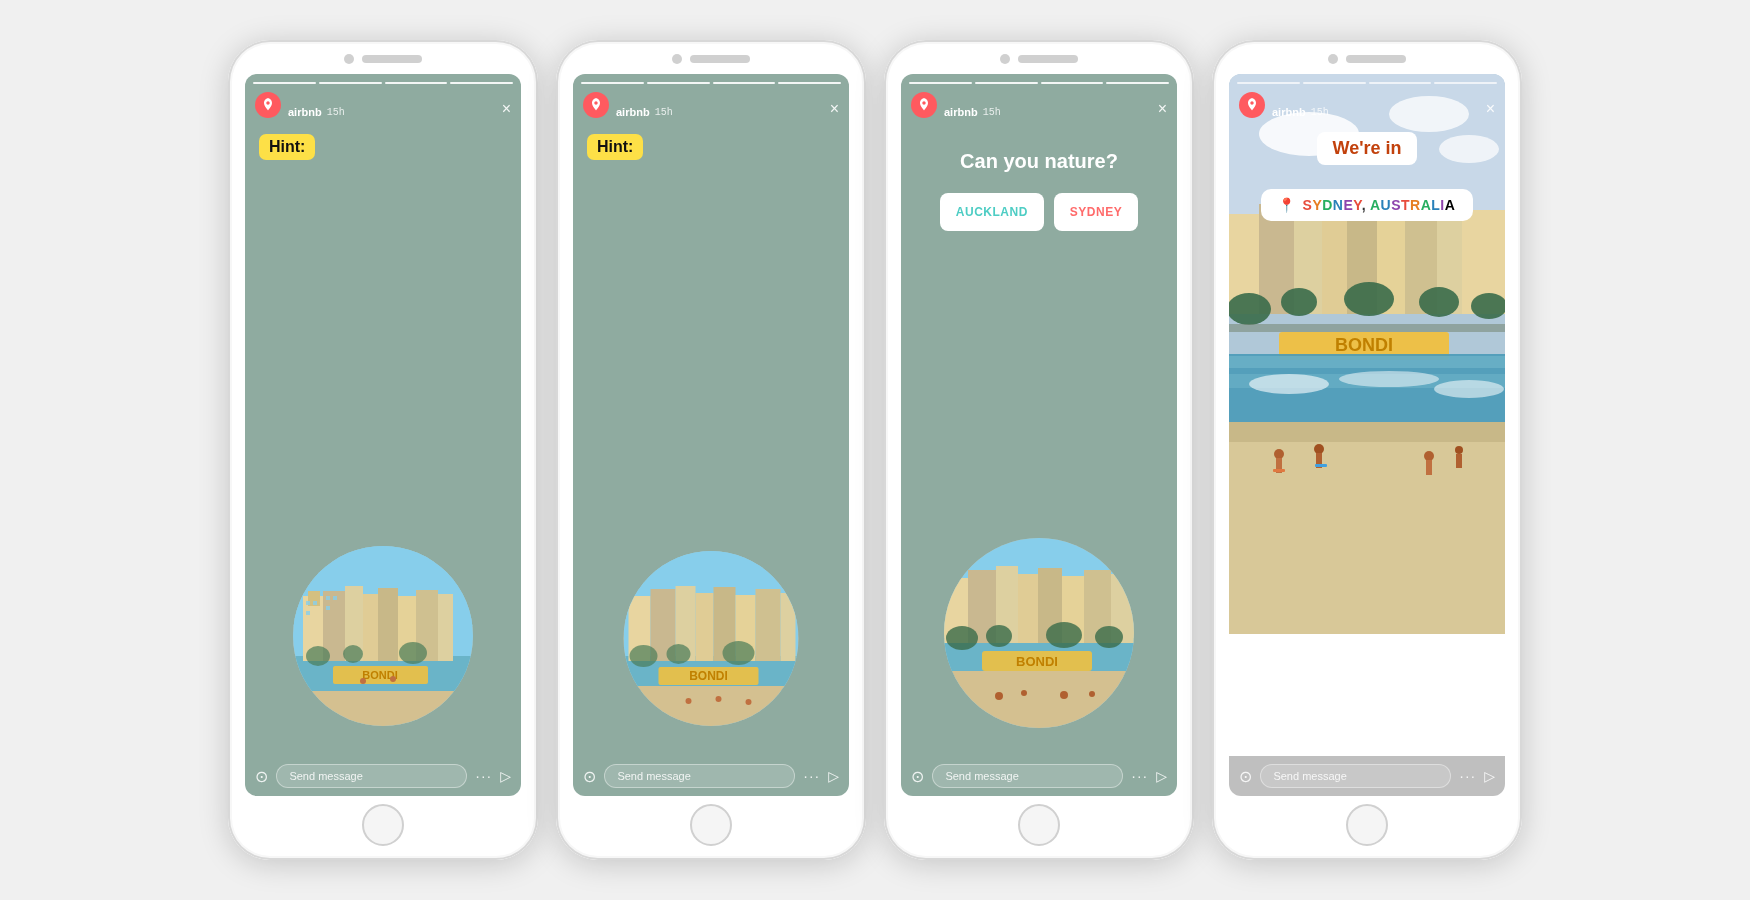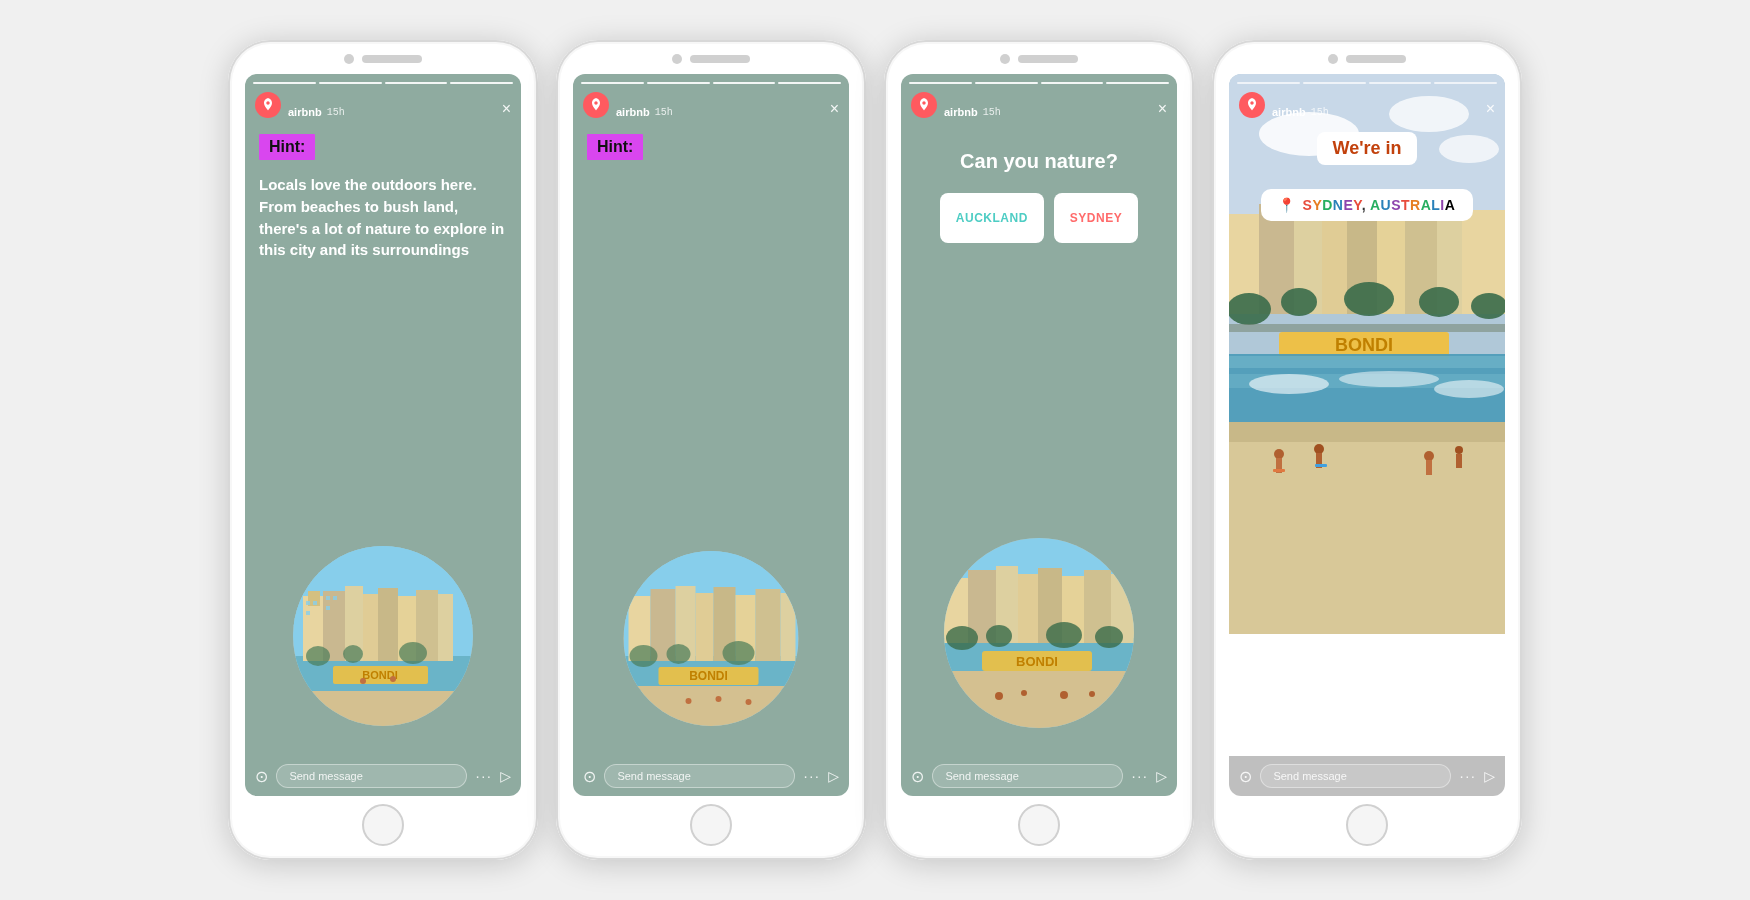--- a/index.html
+++ b/index.html
@@ -178,22 +178,22 @@
       padding: 10px 14px;
       position: relative;
       z-index: 10;
       display: flex;
       flex-direction: column;
     }
 
     
     .hint-badge {
       display: inline-block;
-      background: #d946ef;
-      border-radius: 1px;
+      background: #fde047;
+      border-radius: 7px;
       padding: 4px 10px;
       font-size: 16px;
       font-weight: 700;
       color: #111;
       margin-bottom: 14px;
       width: fit-content;
     }
 
     .story-text {
       color: white;
@@ -257,21 +257,21 @@
 
     .quiz-options {
       display: flex;
       gap: 10px;
       justify-content: center;
     }
 
     .quiz-option {
       background: white;
       border-radius: 8px;
-      padding: 18px 16px;
+      padding: 12px 16px;
       font-size: 12px;
       font-weight: 700;
       letter-spacing: 0.5px;
     }
 
     .reveal-title-badge {
       background: white;
       border-radius: 8px;
       padding: 6px 16px;
       display: inline-block;
@@ -376,21 +376,20 @@
           </div>
           <div class="story-user-info">
             <span class="story-username">airbnb</span>
             <span class="story-time">15h</span>
           </div>
           <span class="story-close">×</span>
         </div>
 
         <div class="story-body">
           <div class="hint-badge">Hint:</div>
-          <div class="story-text">Locals love the outdoors here. From beaches to bush land, there's a lot of nature to explore in this city and its surroundings</div>
         </div>
 
         <div class="circle-mask">
           <svg class="buildings-svg" viewBox="0 0 180 180" xmlns="http://www.w3.org/2000/svg">
             <rect width="180" height="180" fill="#87ceeb"></rect>
 
             <rect y="0" width="180" height="80" fill="#87ceeb"></rect>
 
             <rect y="110" width="180" height="40" fill="#6ab4c8"></rect>
 

